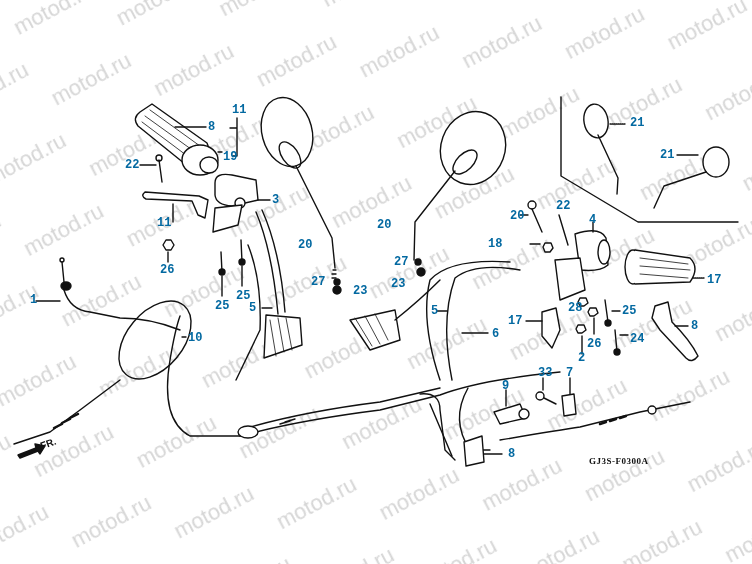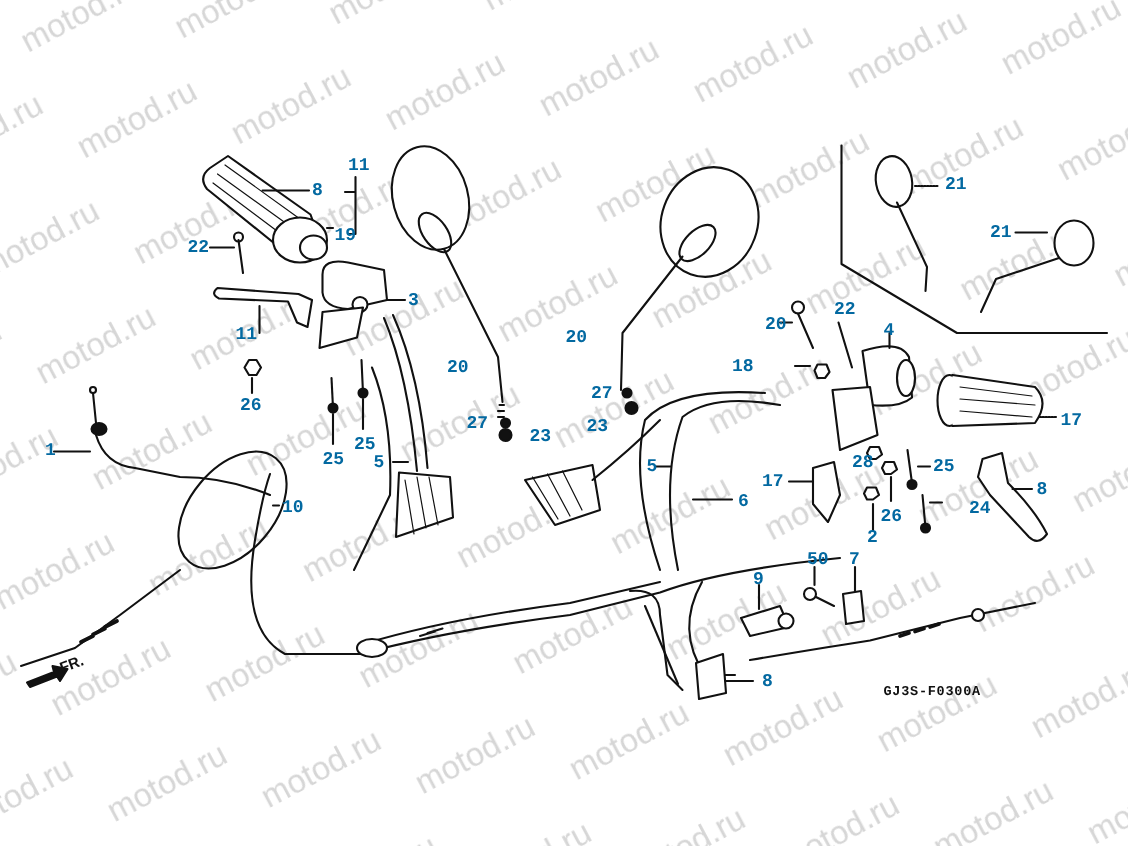--- a/index.html
+++ b/index.html
@@ -1,20 +1,20 @@
 <!DOCTYPE html>
 <html><head>
 <meta charset="utf-8">
 <style>
   html, body { margin:0; padding:0; background:#fff; }
   #stage { position:relative; width:752px; height:564px; overflow:hidden; background:#fff; font-family:"Liberation Sans", sans-serif; }
   #watermark { position:absolute; left:0; top:0; width:752px; height:564px; pointer-events:none; }
   #drawing { position:absolute; left:0; top:0; width:752px; height:564px; }
   .callout { position:absolute; font-family:Liberation Mono, monospace; font-size:12px; font-weight:bold; color:#0369a1; line-height:1; white-space:nowrap; }
-  .code { position:absolute; font-family:Liberation Mono, monospace; font-size:9px; font-weight:bold; color:#111; letter-spacing:0.5px; }
+  .code { position:absolute; font-family:Liberation Serif, serif; font-size:9px; font-weight:bold; color:#111; letter-spacing:0.5px; }
   .fr { position:absolute; font-family:"Liberation Sans", sans-serif; font-size:10px; font-weight:bold; color:#111; transform:rotate(-20deg); }
 </style>
 </head>
 <body>
 
 <div id="stage">
 
   <svg id="watermark" viewBox="0 0 752 564">
     <defs>
       <pattern id="wm" width="190" height="80" patternUnits="userSpaceOnUse" patternTransform="rotate(-28)">
@@ -230,26 +230,26 @@
   <span class="callout" style="left:488px;top:238px">18</span>
   <span class="callout" style="left:510px;top:210px">20</span>
   <span class="callout" style="left:298px;top:239px">20</span>
   <span class="callout" style="left:377px;top:219px">20</span>
   <span class="callout" style="left:630px;top:117px">21</span>
   <span class="callout" style="left:660px;top:149px">21</span>
   <span class="callout" style="left:125px;top:159px">22</span>
   <span class="callout" style="left:556px;top:200px">22</span>
   <span class="callout" style="left:353px;top:285px">23</span>
   <span class="callout" style="left:391px;top:278px">23</span>
-  <span class="callout" style="left:646px;top:333px">24</span>
+  <span class="callout" style="left:630px;top:333px">24</span>
   <span class="callout" style="left:215px;top:300px">25</span>
   <span class="callout" style="left:236px;top:290px">25</span>
   <span class="callout" style="left:622px;top:305px">25</span>
   <span class="callout" style="left:160px;top:264px">26</span>
   <span class="callout" style="left:587px;top:338px">26</span>
   <span class="callout" style="left:311px;top:276px">27</span>
   <span class="callout" style="left:394px;top:256px">27</span>
   <span class="callout" style="left:568px;top:302px">28</span>
-  <span class="callout" style="left:538px;top:367px">50</span>
+  <span class="callout" style="left:538px;top:367px">33</span>
 
   <span class="fr" style="left:40px;top:438px">FR.</span>
   <span class="code" style="left:589px;top:456px">GJ3S-F0300A</span>
 </div>
 
 </body></html>

